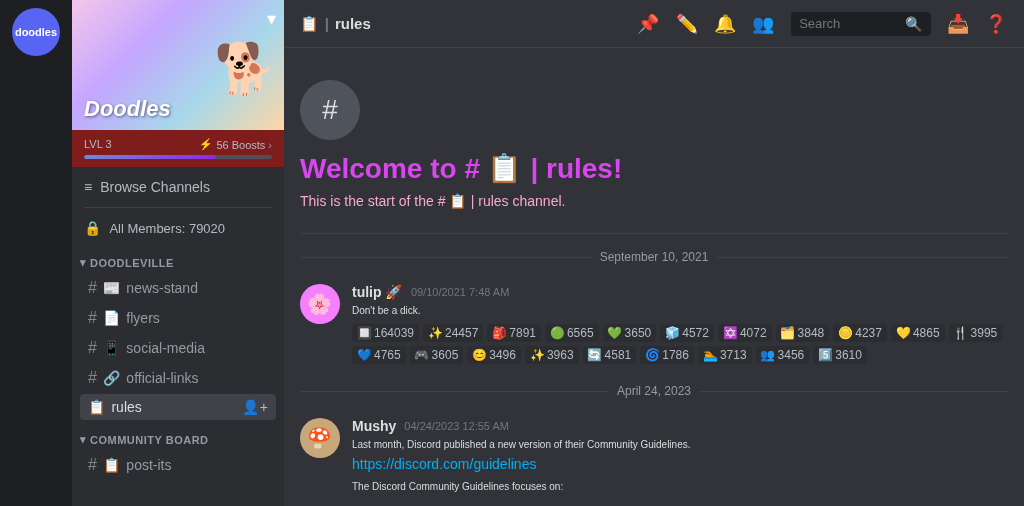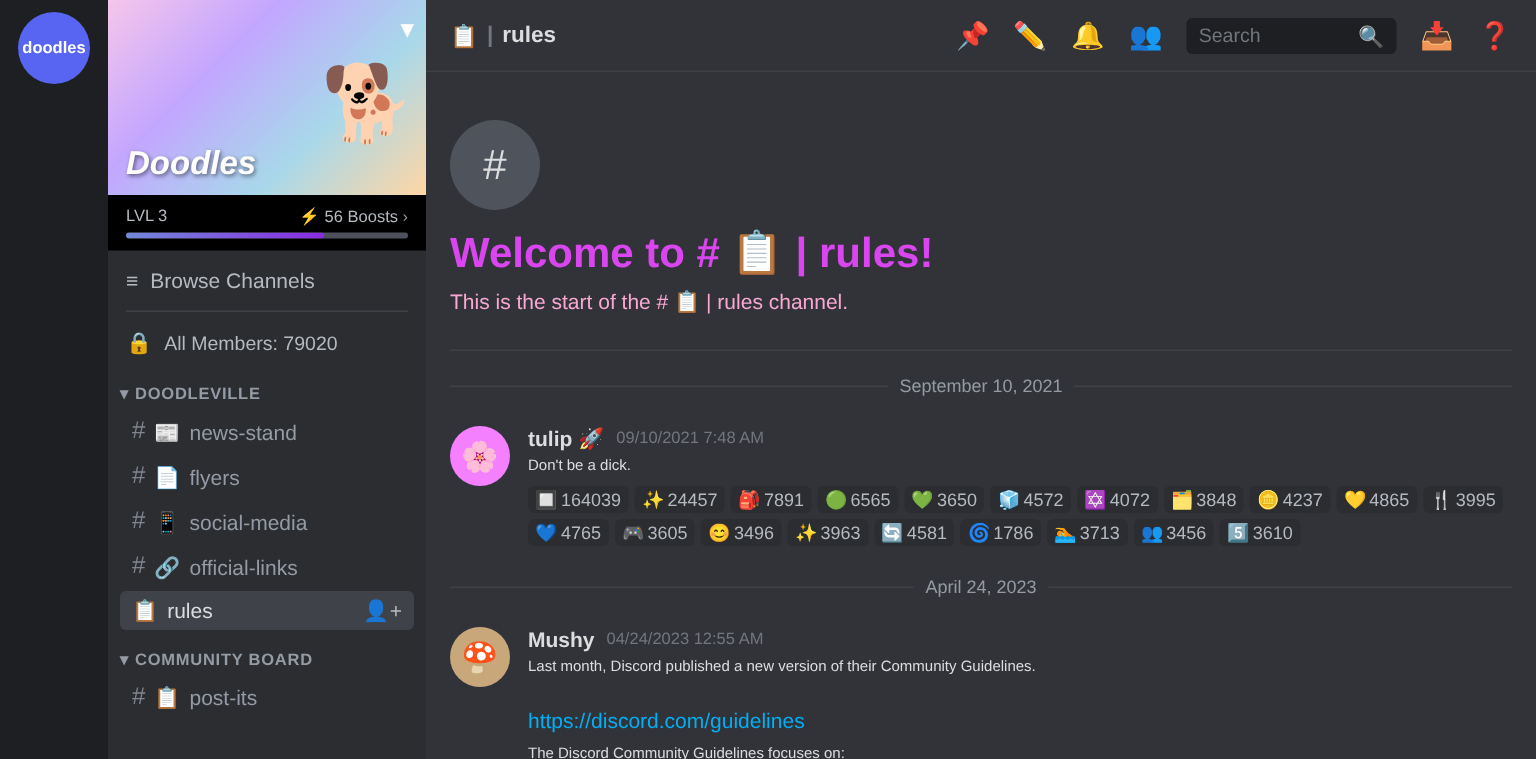--- a/index.html
+++ b/index.html
@@ -67,21 +67,21 @@
       position: absolute;
       right: 10px;
       bottom: 0;
       width: 60px;
       height: 90px;
       font-size: 50px;
       text-align: center;
     }
     .level-bar-container {
       padding: 8px 12px;
-      background: #000000;
+      background: #7f1d1d;
     }
     .level-info {
       display: flex;
       justify-content: space-between;
       font-size: 11px;
       color: #b5bac1;
       margin-bottom: 4px;
     }
     .level-bar {
       height: 4px;
@@ -519,21 +519,21 @@
     </div>
 
     <div class="message">
       <div class="avatar avatar-mushy" style="background:#c8a87a;">🍄</div>
       <div class="message-content">
         <div class="message-header">
           <span class="message-author">Mushy</span>
           <span class="message-time">04/24/2023 12:55 AM</span>
         </div>
         <div class="message-text">Last month, Discord published a new version of their Community Guidelines.</div>
-        <div style="margin-top:20px;">
+        <div style="margin-top:4px;">
           <a class="message-link" href="#">https://discord.com/guidelines</a>
         </div>
         <div style="margin-top:8px;">
           <div class="message-text">The Discord Community Guidelines focuses on:</div>
 
         </div>
       </div>
     </div>
 
   </div>

